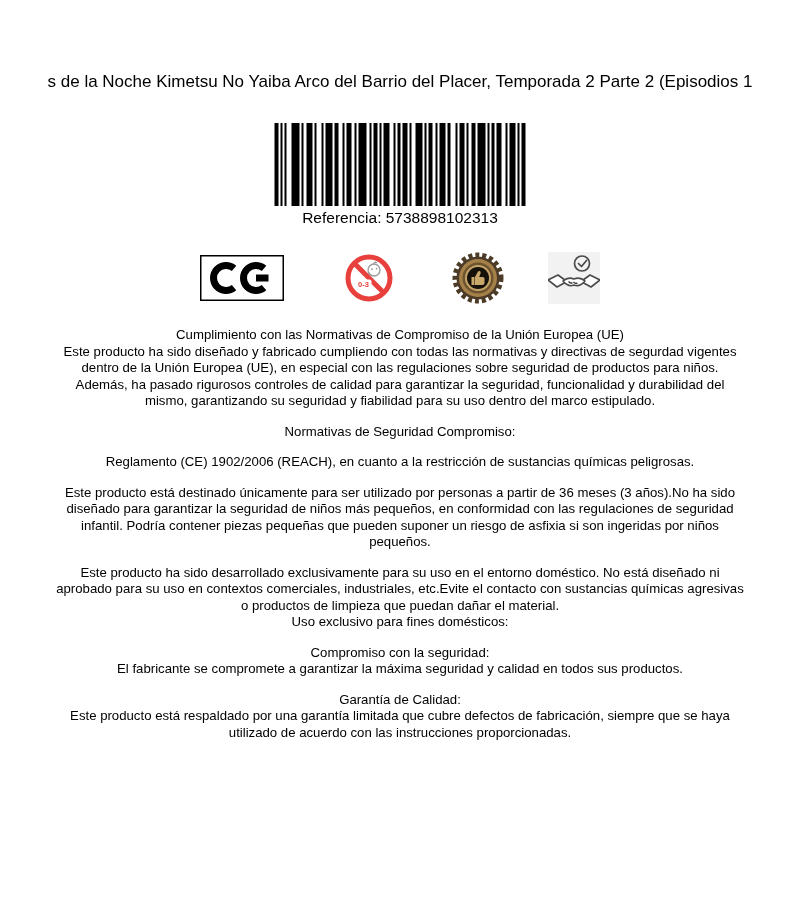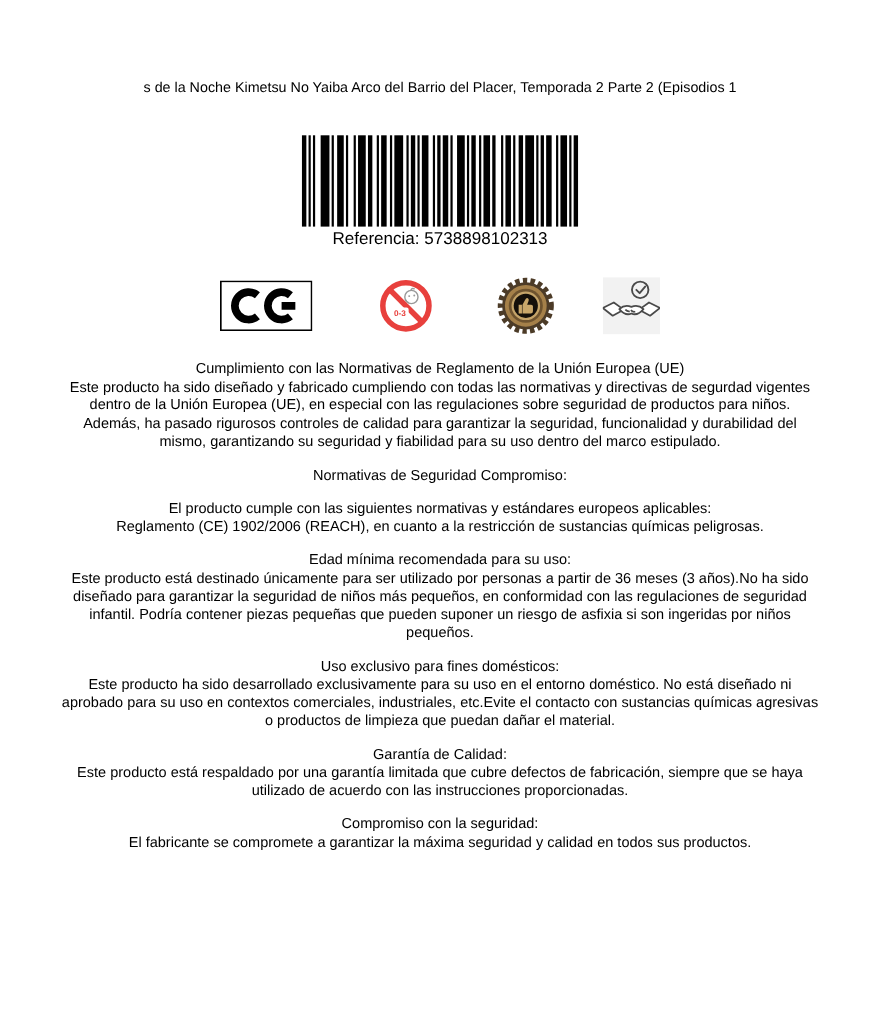--- a/index.html
+++ b/index.html
@@ -13,21 +13,21 @@
     color: #000;
   }
   .page { position: relative; width: 800px; height: 920px; background: #fff; }
 
   .title {
     position: absolute;
     top: 72px;
     left: 50%;
     transform: translateX(-50%);
     white-space: nowrap;
-    font-size: 13px;
+    font-size: 17px;
     color: #000;
   }
 
   .barcode {
     position: absolute;
     top: 123px;
     left: 50%;
     transform: translateX(-50%);
     height: 83px;
     display: flex;
@@ -207,41 +207,39 @@
         <path d="M 15 29 Q 20 24.5 26 27 Q 32 24.5 37 29 Q 31.5 35.5 26 33 Q 20.5 35.5 15 29 Z"></path>
         <path d="M 20.5 29.5 q 2 2 4 1.5" fill="none"></path>
         <path d="M 25.5 30 q 2 2 4 1.2" fill="none"></path>
       </g>
     </svg>
 
   </div>
 
   <div class="content">
       <div class="section">
-        <div>Cumplimiento con las Normativas de Reglamento de la Unión Europea (UE)</div>
+        <div>Cumplimiento con las Normativas de Compromiso de la Unión Europea (UE)</div>
         <div>Este producto ha sido diseñado y fabricado cumpliendo con todas las normativas y directivas de segurdad vigentes dentro de la Unión Europea (UE), en especial con las regulaciones sobre seguridad de productos para niños. Además, ha pasado rigurosos controles de calidad para garantizar la seguridad, funcionalidad y durabilidad del mismo, garantizando su seguridad y fiabilidad para su uso dentro del marco estipulado.</div>
       </div>
       <div class="section">
         <div>Normativas de Seguridad Compromiso:</div>
       </div>
       <div class="section">
-        <div>El producto cumple con las siguientes normativas y estándares europeos aplicables:</div>
         <div>Reglamento (CE) 1902/2006 (REACH), en cuanto a la restricción de sustancias químicas peligrosas.</div>
       </div>
       <div class="section">
-        <div>Edad mínima recomendada para su uso:</div>
         <div>Este producto está destinado únicamente para ser utilizado por personas a partir de 36 meses (3 años).No ha sido diseñado para garantizar la seguridad de niños más pequeños, en conformidad con las regulaciones de seguridad infantil. Podría contener piezas pequeñas que pueden suponer un riesgo de asfixia si son ingeridas por niños pequeños.</div>
       </div>
       <div class="section">
+        <div>Este producto ha sido desarrollado exclusivamente para su uso en el entorno doméstico. No está diseñado ni aprobado para su uso en contextos comerciales, industriales, etc.Evite el contacto con sustancias químicas agresivas o productos de limpieza que puedan dañar el material.</div>
         <div>Uso exclusivo para fines domésticos:</div>
-        <div>Este producto ha sido desarrollado exclusivamente para su uso en el entorno doméstico. No está diseñado ni aprobado para su uso en contextos comerciales, industriales, etc.Evite el contacto con sustancias químicas agresivas o productos de limpieza que puedan dañar el material.</div>
+      </div>
+      <div class="section">
+        <div>Compromiso con la seguridad:</div>
+        <div>El fabricante se compromete a garantizar la máxima seguridad y calidad en todos sus productos.</div>
       </div>
       <div class="section">
         <div>Garantía de Calidad:</div>
         <div>Este producto está respaldado por una garantía limitada que cubre defectos de fabricación, siempre que se haya utilizado de acuerdo con las instrucciones proporcionadas.</div>
       </div>
-      <div class="section">
-        <div>Compromiso con la seguridad:</div>
-        <div>El fabricante se compromete a garantizar la máxima seguridad y calidad en todos sus productos.</div>
-      </div>
     </div>
 
 </div>
 
 </body></html>

